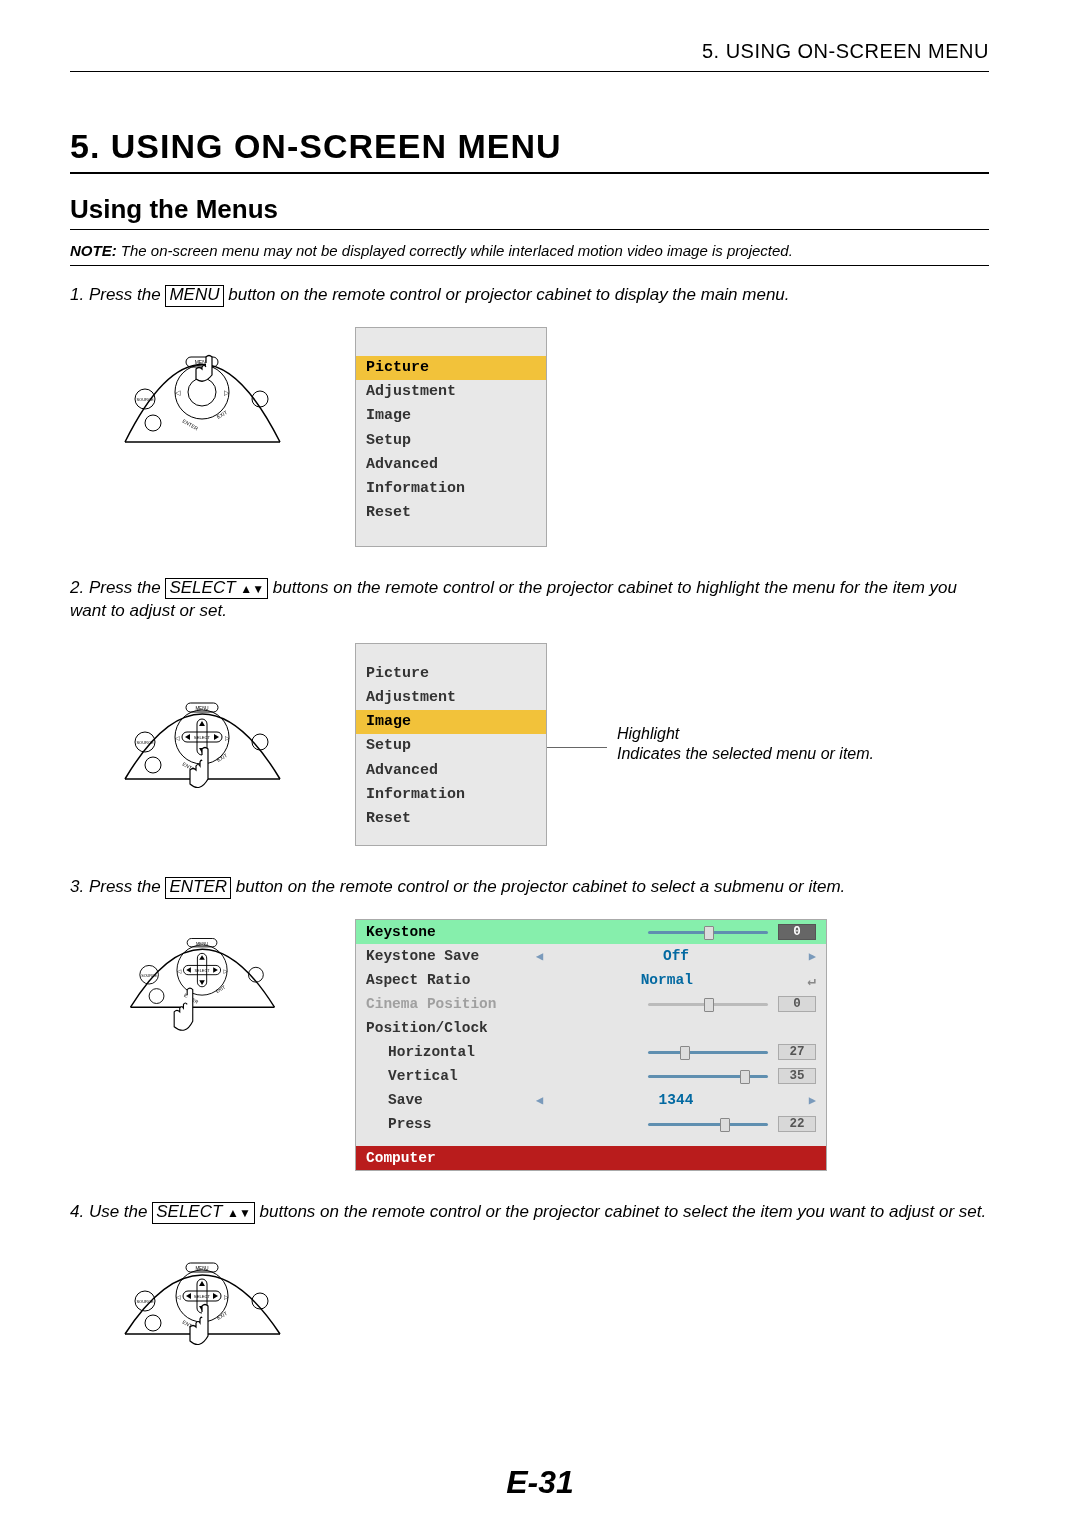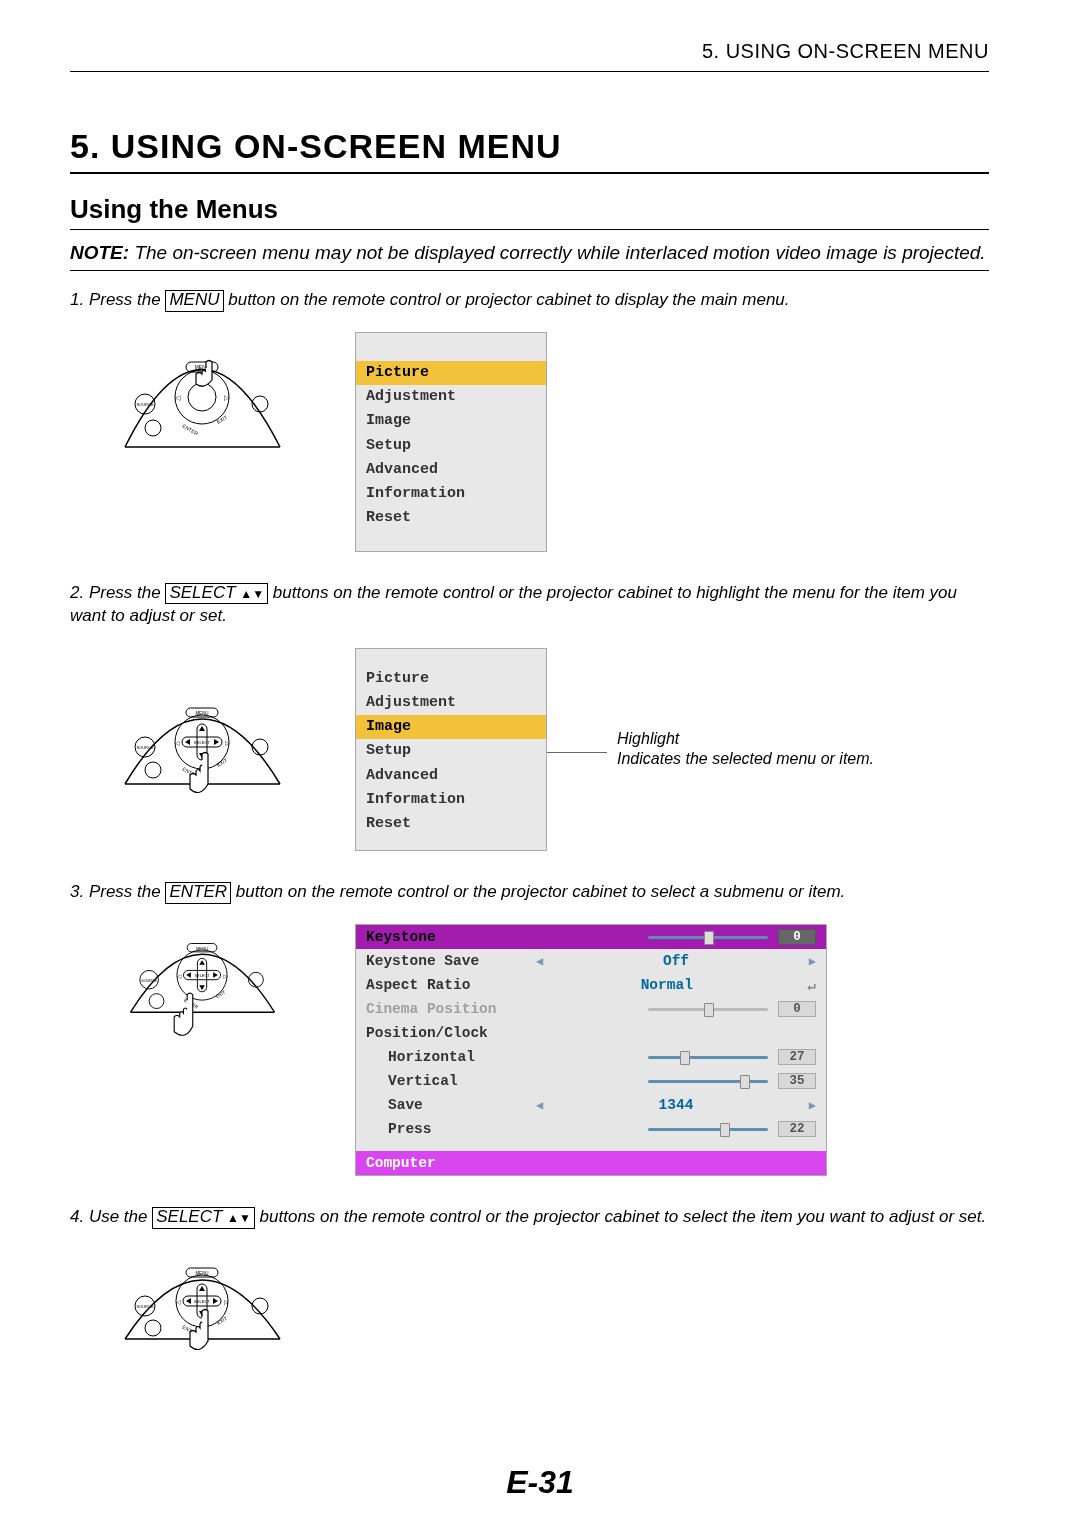--- a/index.html
+++ b/index.html
@@ -33,21 +33,21 @@
     margin-bottom: 20px;
   }
   .h2 {
     font-size: 26px;
     font-weight: 900;
     border-bottom: 1.5px solid #000;
     padding-bottom: 4px;
     margin-bottom: 12px;
   }
   .note {
-    font-size: 19px;
+    font-size: 15px;
     font-style: italic;
     border-bottom: 1px solid #000;
     padding-bottom: 6px;
     margin-bottom: 18px;
   }
   .note .bold { font-weight: bold; }
   .step {
     font-size: 17px;
     font-style: italic;
     line-height: 1.35;
@@ -126,21 +126,21 @@
     font-size: 14.5px;
     font-weight: bold;
     color: #333;
   }
   .subrow {
     display: flex;
     align-items: center;
     height: 24px;
     padding: 0 10px;
   }
-  .subrow.hl { background: #a21caf; color:#000; }
+  .subrow.hl { background: #86efac; color:#000; }
   .subrow.disabled { color: #a0a0a0; }
   .subrow .lbl { width: 170px; }
   .subrow .lbl.indent { padding-left: 22px; width: 148px; }
   .subrow .ctrl {
     flex: 1;
     display: flex;
     align-items: center;
     justify-content: flex-end;
     gap: 10px;
   }
@@ -181,21 +181,21 @@
   .optval {
     flex: 1;
     text-align: center;
     color: #0369a1;
   }
   .enter-arrow {
     color: #888;
     font-size: 14px;
   }
   .sourcebar {
-    background: #d946ef;
+    background: #b91c1c;
     color: #fff;
     padding: 2px 10px;
     height: 20px;
     display:flex;
     align-items:center;
   }
   .spacer-row { height: 10px; }
 
   .page-num {
     position: absolute;

